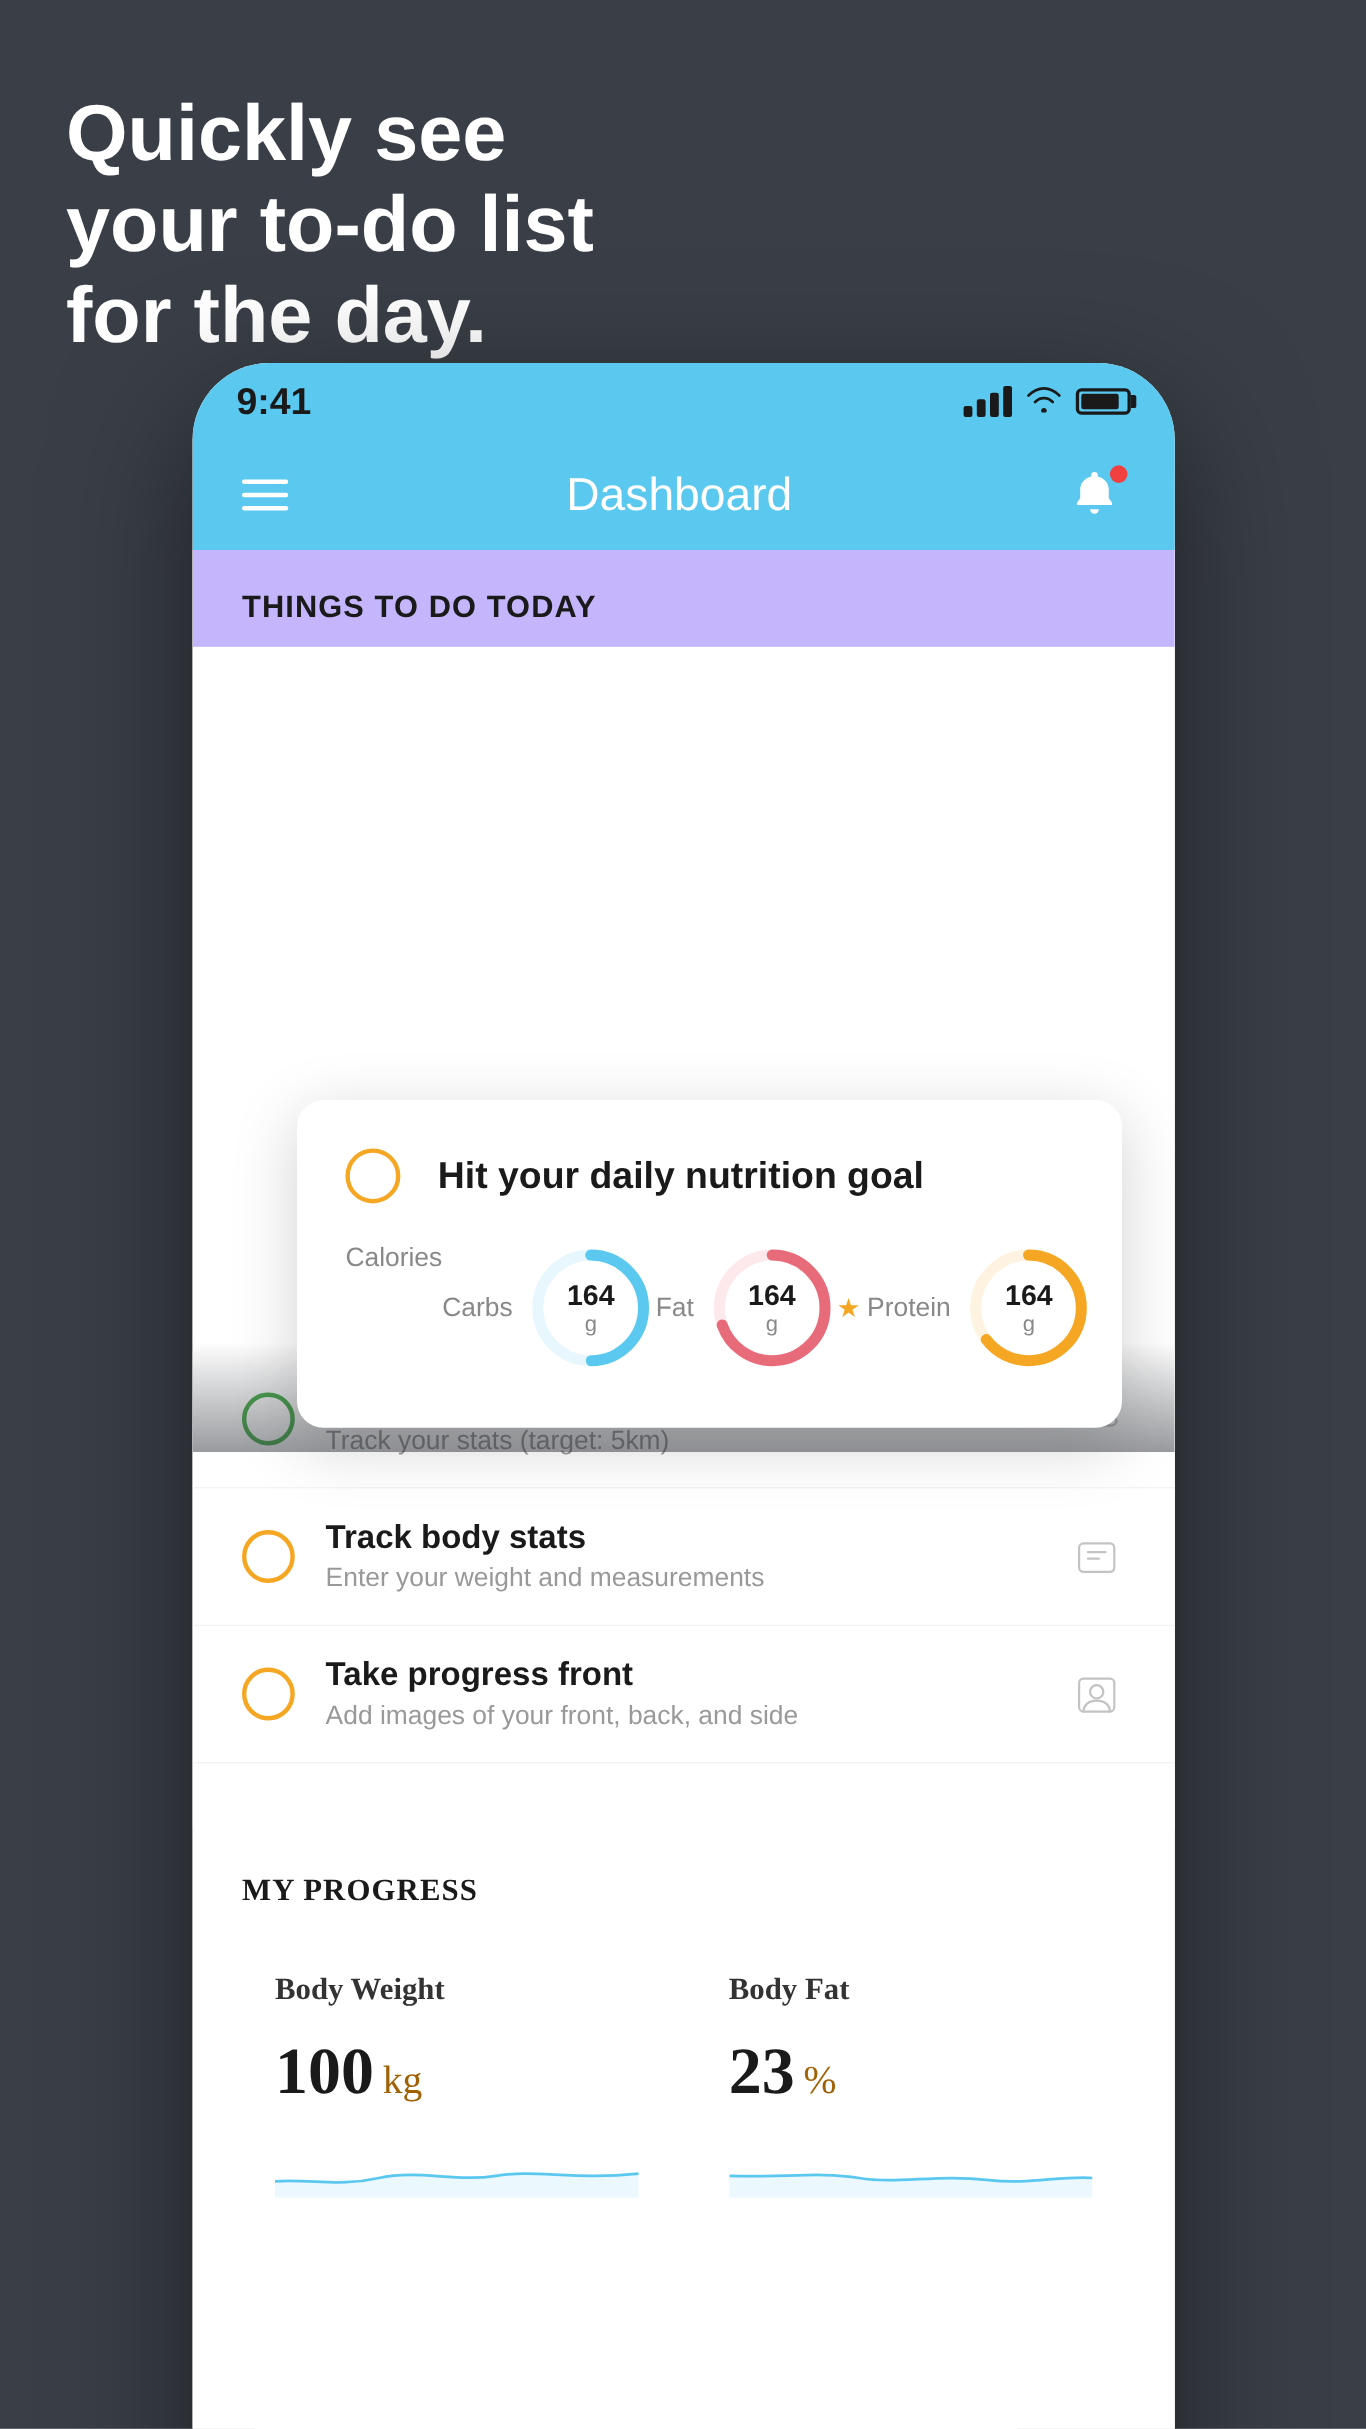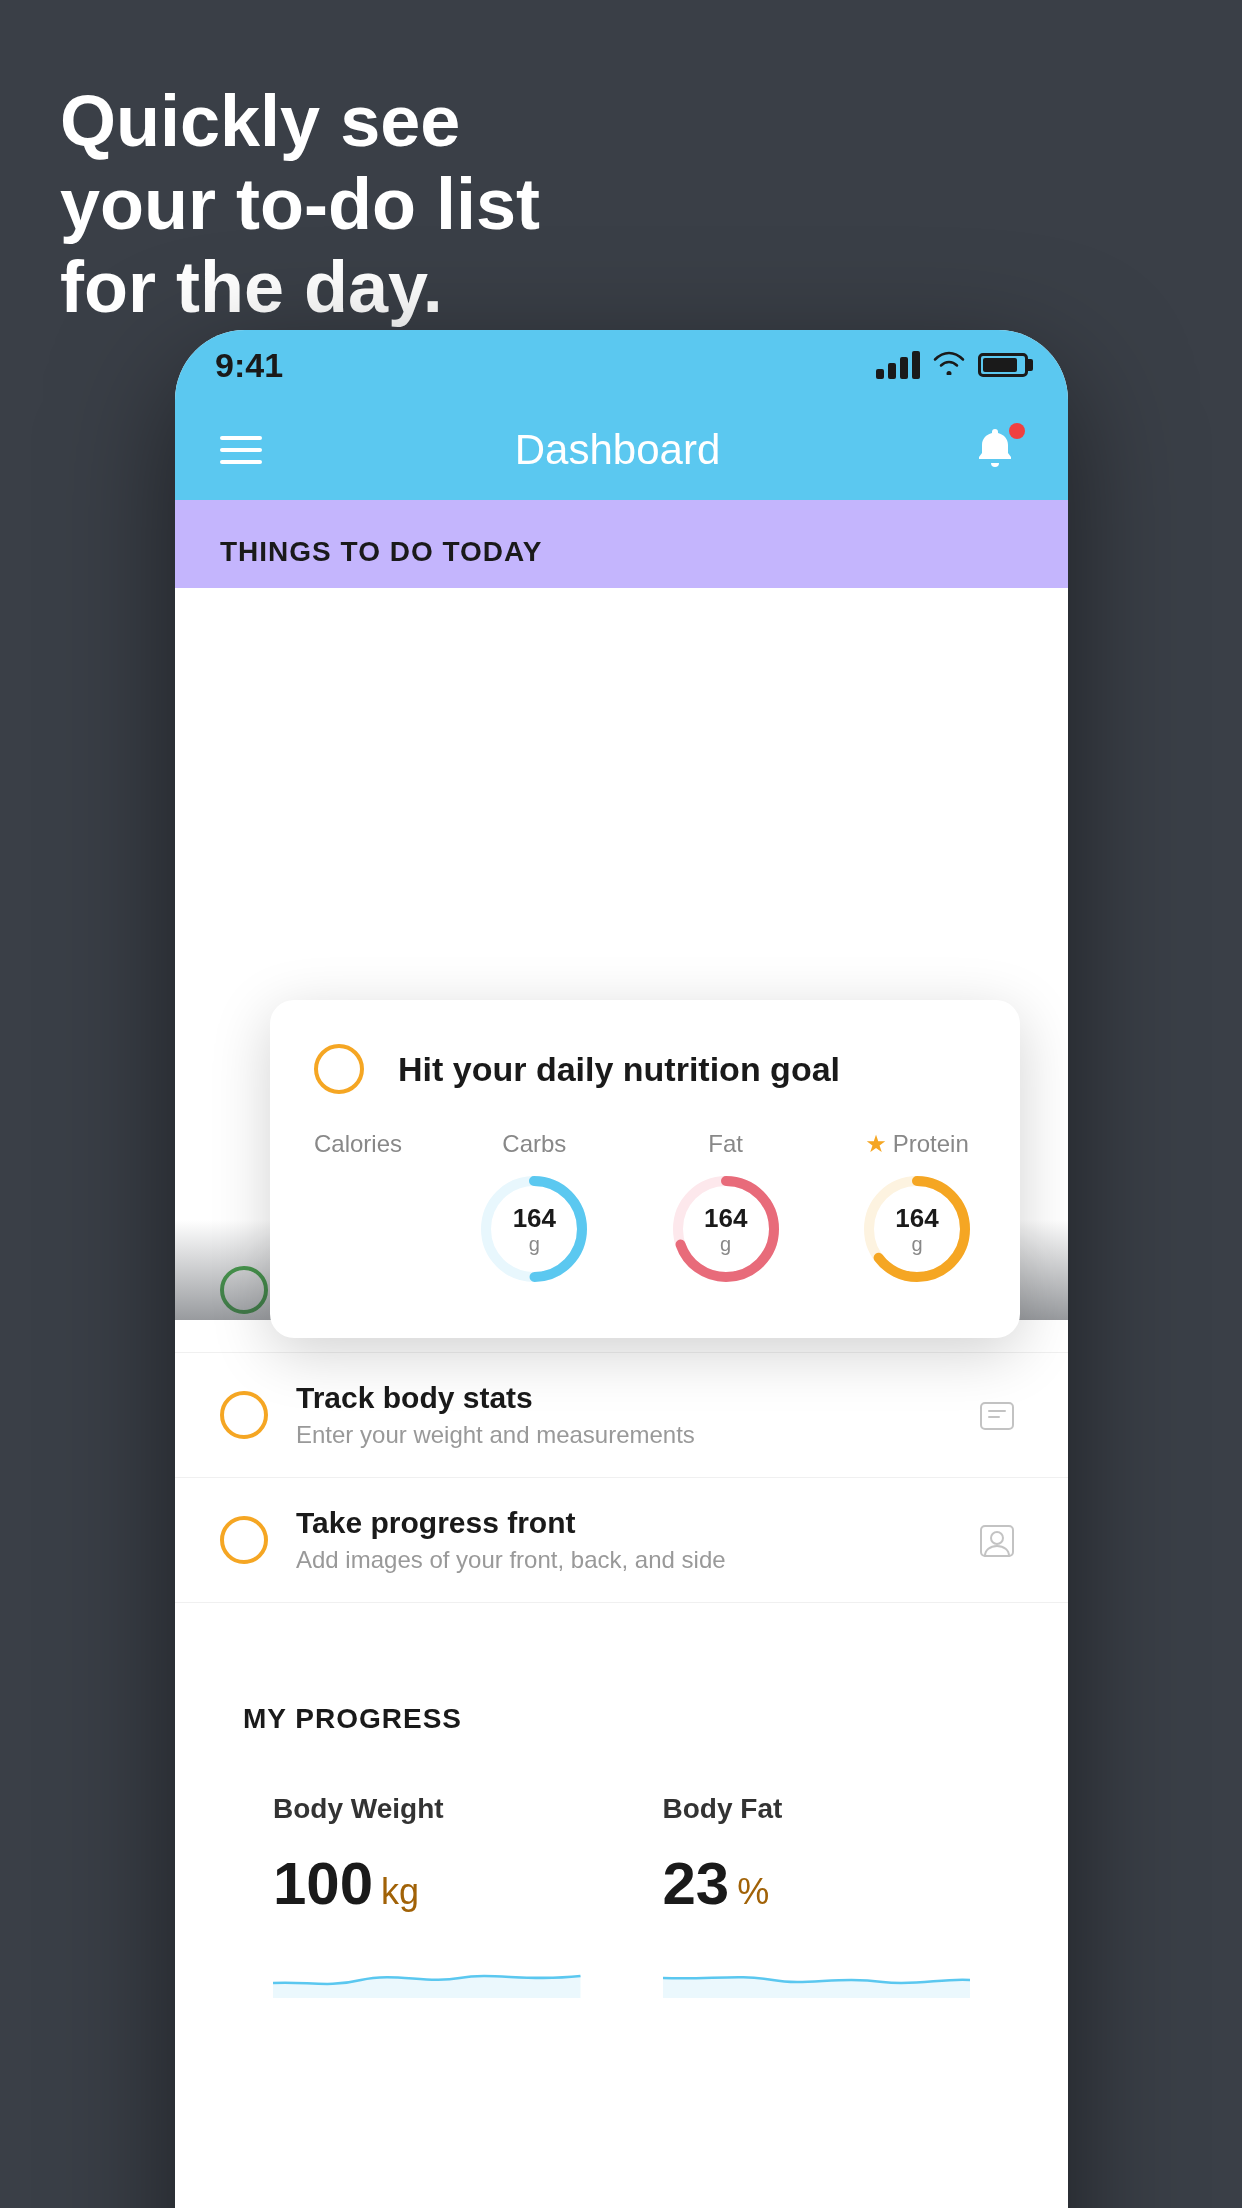--- a/index.html
+++ b/index.html
@@ -169,21 +169,21 @@
     }
 
     
     .macros-row {
       display: flex;
       justify-content: space-between;
       align-items: flex-start;
     }
     .macro-item {
       display: flex;
-      flex-direction: column;
+      flex-direction: row;
       align-items: center;
       gap: 12px;
     }
     .macro-label {
       font-size: 24px;
       color: #888;
       font-weight: 400;
     }
     .macro-label-star {
       display: flex;
@@ -267,21 +267,22 @@
       width: 52px;
       height: 52px;
       opacity: 0.35;
       display: flex;
       align-items: center;
       justify-content: center;
     }
 
     
     .progress-section {
-      padding: 40px 68px 30px;
+      padding: 40px 45px 30px;
+      font-family: Liberation Serif, serif;
     }
     .progress-title {
       font-size: 28px;
       font-weight: 800;
       color: #1a1a1a;
       letter-spacing: 1px;
       margin-bottom: 28px;
     }
     .progress-cards {
       display: flex;

